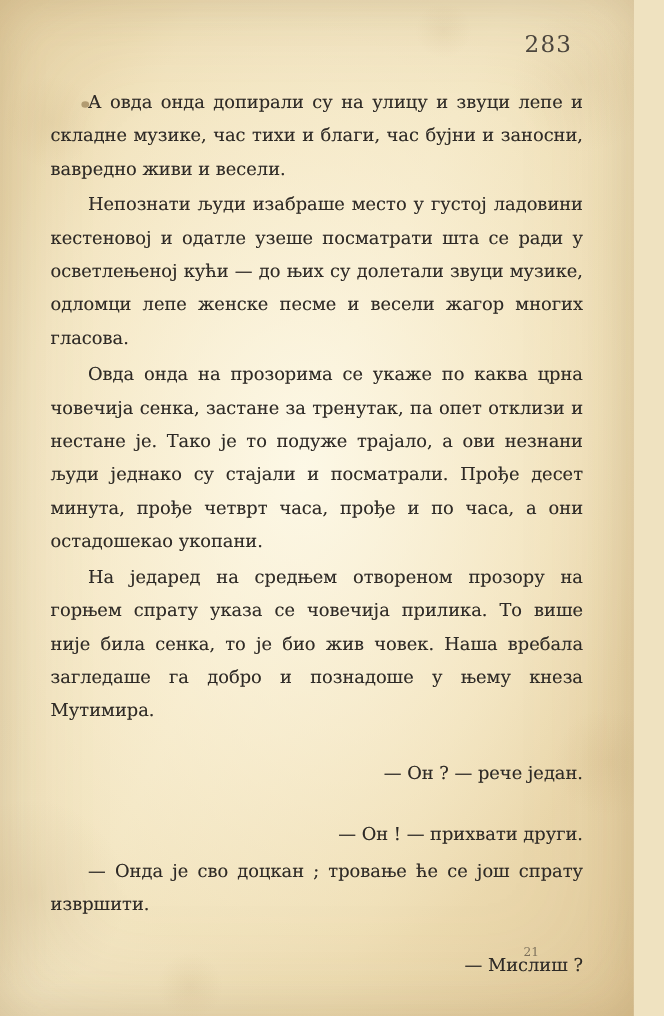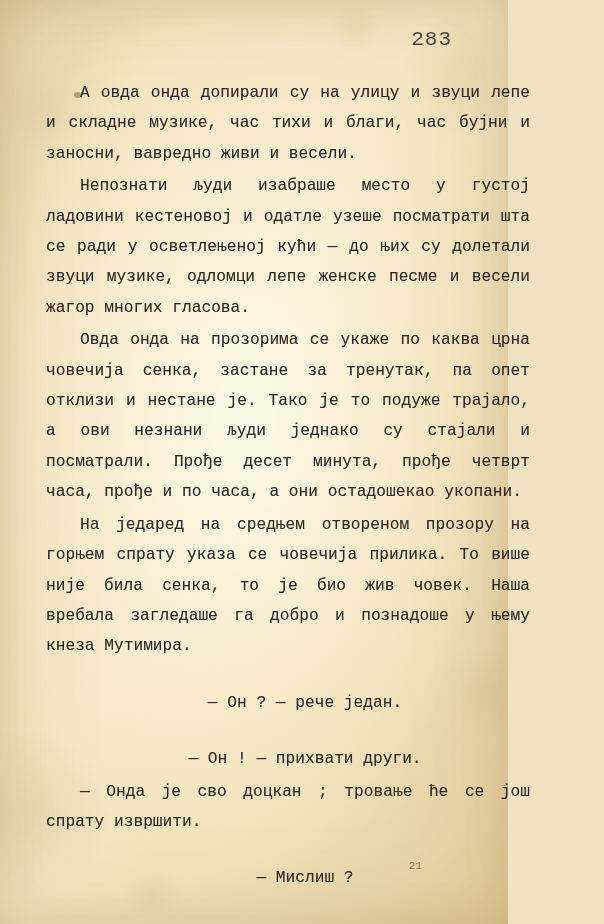--- a/index.html
+++ b/index.html
@@ -8,28 +8,27 @@
   }
   body {
     width: 604px;
     height: 924px;
     background: #efe2c0;
     font-family: "DejaVu Serif", serif;
     overflow: hidden;
   }
   .page {
     position: relative;
-    width: 508px;
+    width: 576px;
     height: 924px;
     box-sizing: border-box;
     
     background:
       radial-gradient(ellipse 78% 70% at 48% 46%, rgba(255,252,238,0.80) 0%, rgba(252,243,219,0.45) 42%, rgba(236,216,172,0.12) 70%, rgba(216,189,136,0.05) 100%),
       linear-gradient(115deg, #e7d4a8 0%, #f1e3bd 18%, #f4e8c6 46%, #efdfb6 72%, #e2cb9c 100%);
-    font-family: Liberation Mono, monospace;
   }
   
   .grain {
     position: absolute;
     inset: 0;
     pointer-events: none;
     background:
       radial-gradient(circle 60px at 8% 12%, rgba(190,160,110,0.13), rgba(190,160,110,0) 70%),
       radial-gradient(circle 90px at 92% 8%, rgba(186,152,100,0.12), rgba(186,152,100,0) 72%),
       radial-gradient(circle 120px at 5% 88%, rgba(180,148,98,0.16), rgba(180,148,98,0) 72%),
@@ -85,21 +84,21 @@
   .body-text p {
     margin: 0 0 2px 0;
     text-indent: 34px;
     
     text-shadow: 0 0 0.6px rgba(46,42,38,0.35);
   }
   .body-text p.dialog {
     text-indent: 34px;
   }
   .body-text p.nojust {
-    text-align: center;
+    text-align: right;
     margin-top: 26px;
   }
   .body-text p:last-child {
     margin-bottom: 0;
   }
 </style>
 </head>
 <body>
 
 <div class="page">

